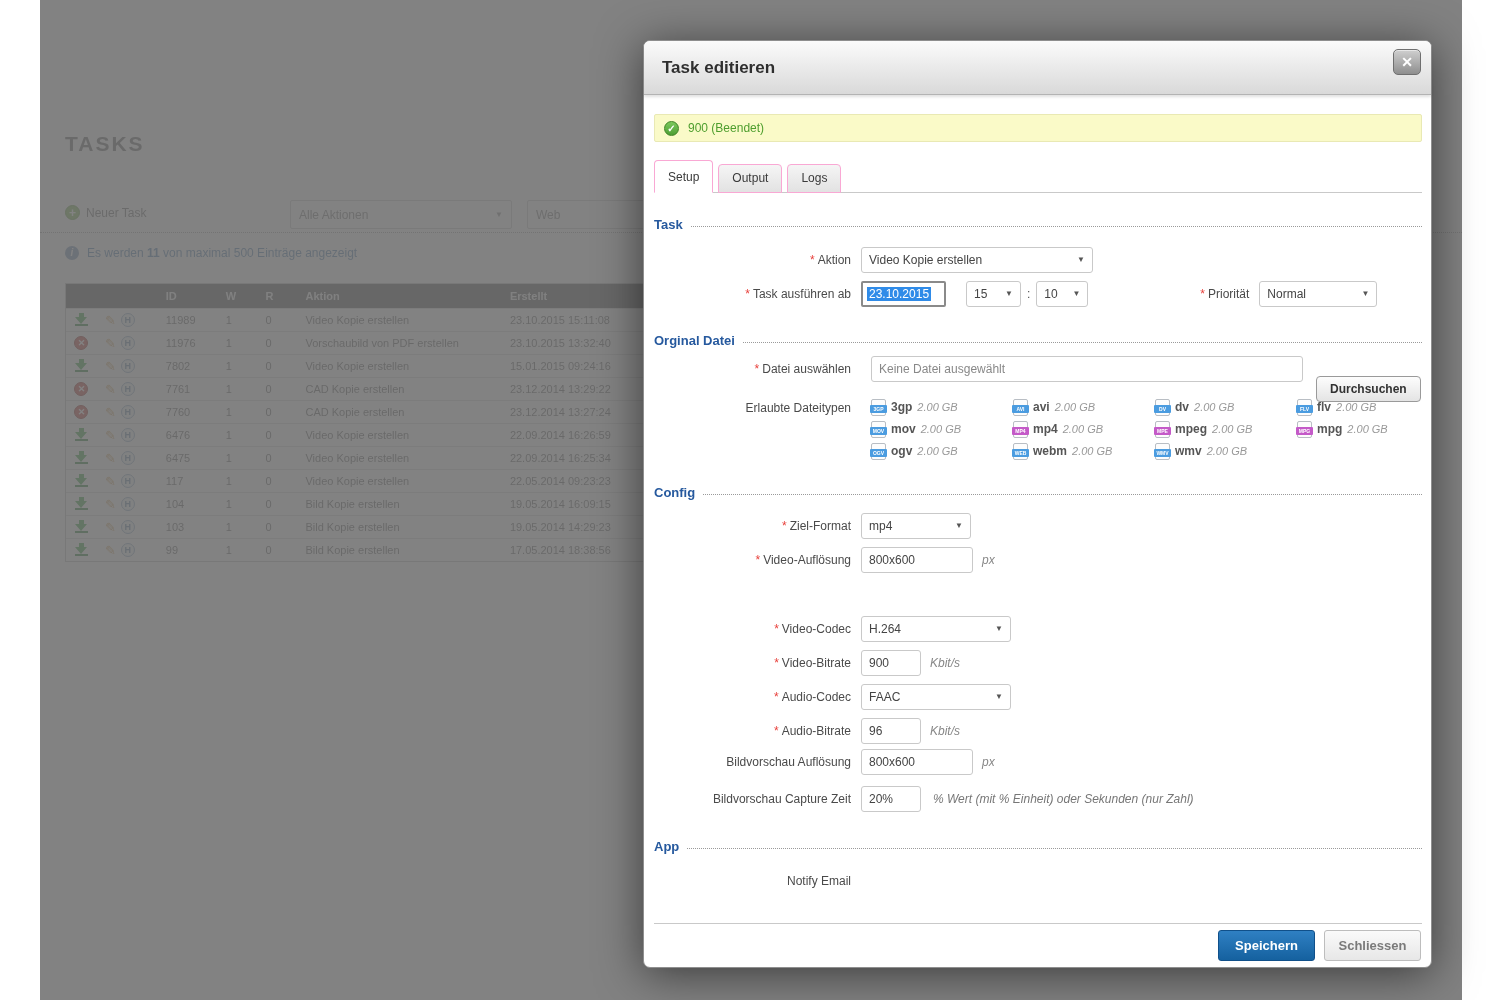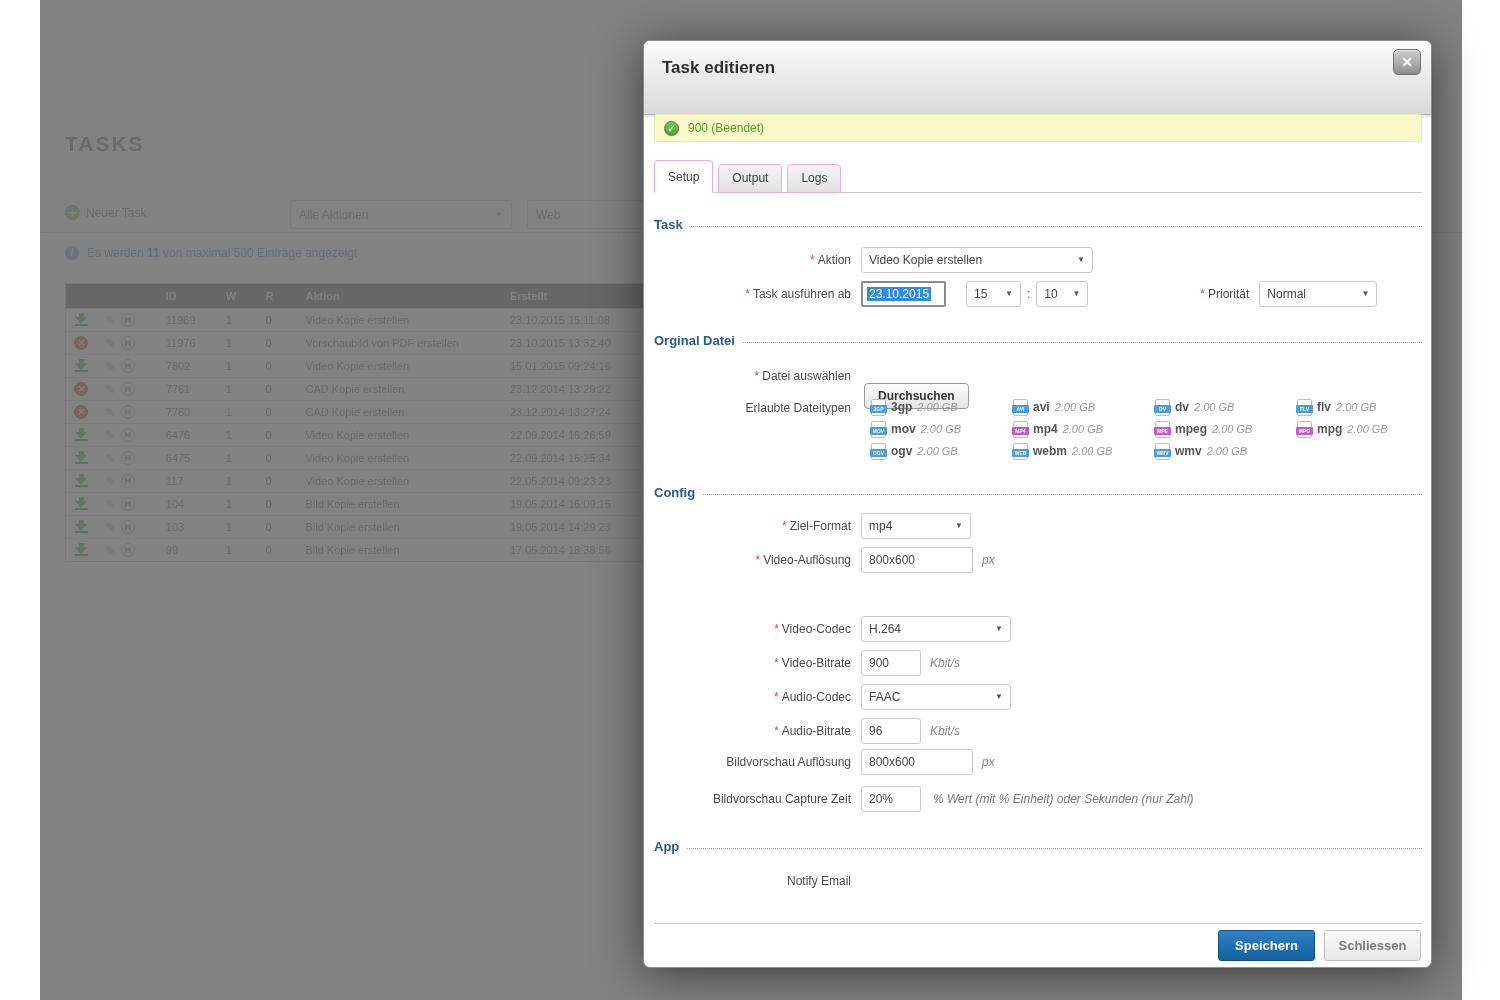--- a/index.html
+++ b/index.html
@@ -34,21 +34,21 @@
   .dl-base { position:absolute; left:0; bottom:0; width:13px; height:2px; background:#1f7a28; }
   .err-icon { display:inline-block; width:14px; height:14px; border-radius:50%; background:#c2362e; border:1px solid #8f201a; color:#fff; font-size:9px; font-weight:bold; line-height:13px; text-align:center; }
   .pencil-icon { color:#cf9a4e; font-size:13px; display:inline-block; transform:rotate(0deg); }
   .h-icon { display:inline-block; width:14px; height:14px; border-radius:50%; border:1px solid #88a4c0; background:#eef3f8; color:#5c7fa0; font-size:9px; font-weight:bold; text-align:center; line-height:13px; }
 
   
   .backdrop { position:absolute; left:40px; top:0; width:1422px; height:1000px; background:rgba(108,108,108,0.85); }
 
   
   .modal { position:absolute; left:643px; top:40px; width:789px; height:928px; background:#fff; border-radius:7px; border:1px solid #8f8f8f; box-shadow:0 6px 45px rgba(0,0,0,0.55); }
-  .modal-header { position:absolute; left:0; top:0; width:100%; height:74px; background:linear-gradient(#fbfbfb,#d9d9d9); border-bottom:1px solid #b3b3b3; border-radius:6px 6px 0 0; box-shadow:0 2px 3px rgba(0,0,0,0.12); }
+  .modal-header { position:absolute; left:0; top:0; width:100%; height:54px; background:linear-gradient(#fbfbfb,#d9d9d9); border-bottom:1px solid #b3b3b3; border-radius:6px 6px 0 0; box-shadow:0 2px 3px rgba(0,0,0,0.12); }
   .modal-title { position:absolute; left:18px; top:17px; font-size:17px; font-weight:bold; color:#2f2f2f; }
   .modal-close { position:absolute; right:10px; top:8px; width:28px; height:26px; border-radius:5px; background:linear-gradient(#cfcfcf,#8e8e8e); border:1px solid #6f6f6f; color:#fff; font-size:14px; font-weight:bold; text-align:center; line-height:24px; cursor:pointer; box-shadow:inset 0 1px 0 rgba(255,255,255,.5); }
   .status-bar { position:absolute; left:10px; top:73px; width:768px; height:28px; background:#fafac8; border:1px solid #e9e9b4; border-radius:2px; display:flex; align-items:center; gap:9px; padding:0 9px; font-size:12px; color:#4e9e2e; }
   .check-icon { width:15px; height:15px; border-radius:50%; background:linear-gradient(#7cc95e,#4d9e33); border:1px solid #3d8326; color:#fff; font-size:10px; font-weight:bold; text-align:center; line-height:14px; }
 
   .tabs { position:absolute; left:10px; top:119px; width:768px; height:33px; border-bottom:1px solid #c9c9c9; display:flex; align-items:flex-end; }
   .tab { position:relative; bottom:-1px; margin-right:5px; padding:6px 13px 7px; font-size:12px; color:#3a3a3a; background:linear-gradient(#f5f5f5,#e2e2e2); border:1px solid #f9a8d4; border-radius:4px 4px 0 0; cursor:pointer; }
   .tab.active { background:#fff; border-bottom-color:#fff; padding:9px 13px 8px; font-weight:normal; }
 
   .section-head { position:absolute; left:10px; width:768px; display:flex; align-items:center; font-size:13px; font-weight:bold; color:#26599e; }
@@ -309,22 +309,25 @@
       <div class="ctl sel" style="width:118px;">
         <span>Normal</span>
       </div>
     </div>
 
     <div class="section-head" style="top:292px;">
       <span>Orginal Datei</span>
         <span class="dots"></span>
     </div>
 
-    <div class="frow" style="top:321px;">
+    <div class="frow" style="top:314px;gap:10px;">
       <div class="flabel"><span class="req">*</span><span>Datei auswählen</span></div>
+      <div class="ctl txt" style="width:432px; color:#888;">
+        <span>Keine Datei ausgewählt</span>
+      </div>
       <div class="browse-btn" style="line-height:24px;">Durchsuchen</div>
     </div>
 
     <div class="frow" style="top:353px;">
       <div class="flabel">Erlaubte Dateitypen</div>
     </div>
     <div class="ft-grid" id="ft-grid">
         <div class="ft-item">
           <span class="ft-icon">
             <span class="ft-badge" style="background: rgb(75, 156, 224);">3GP</span>

